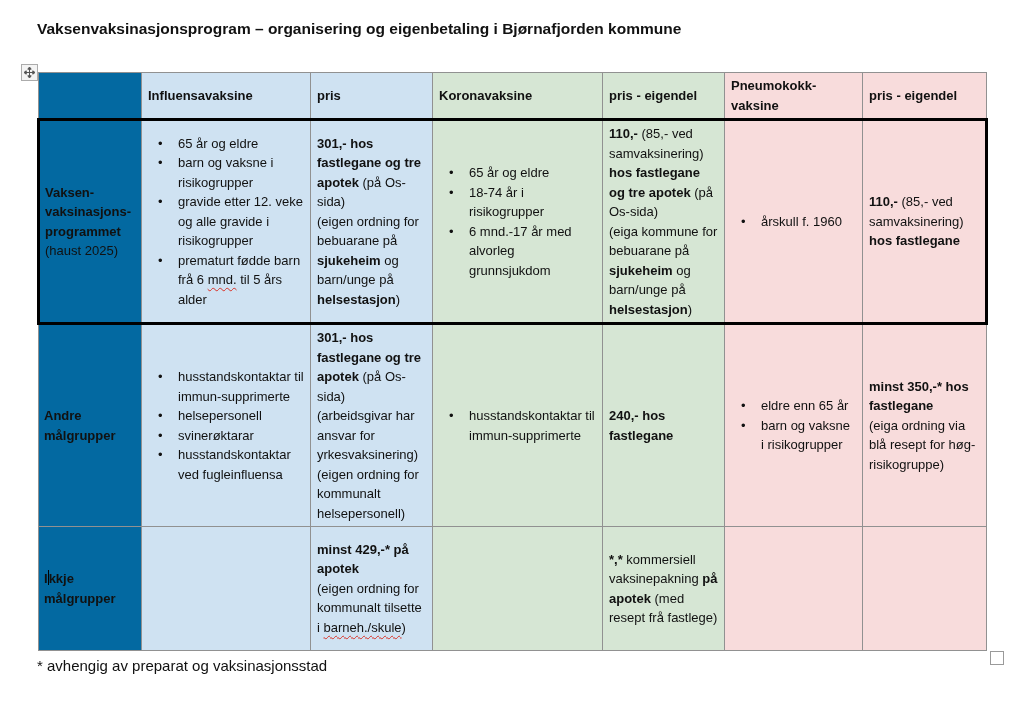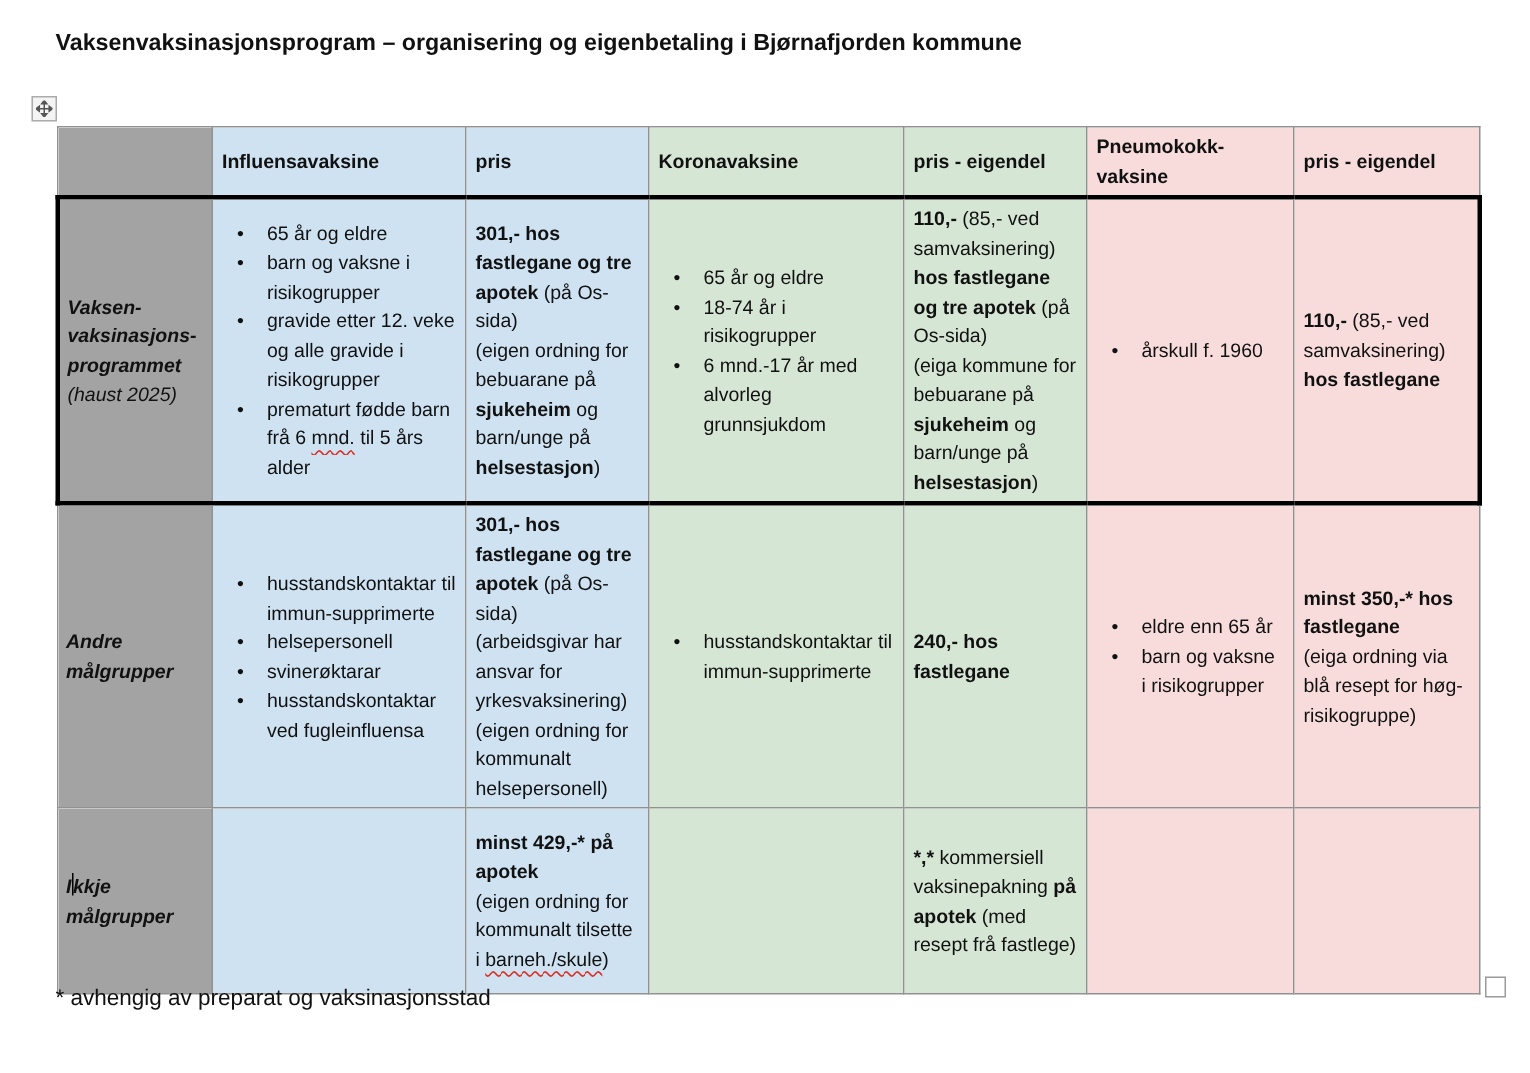--- a/index.html
+++ b/index.html
@@ -11,27 +11,27 @@
     font-family:"Liberation Sans", sans-serif; color:var(--text);}
   .page{position:relative; width:871px; height:715px; background:#fff;}
 
   .title{position:absolute; left:37px; top:20px; font-size:15.5px; font-weight:bold; white-space:nowrap;}
 
   .move-handle{position:absolute; left:21px; top:64px; width:17px; height:17px;
     background:#f4f4f4; border:1px solid #ababab; display:flex; align-items:center; justify-content:center;}
   .resize-handle{position:absolute; left:990px; top:651px; width:14px; height:14px;
     background:#ffffff; border:1px solid #9a9a9a;}
 
-  .tbl-wrap{position:absolute; left:37px; top:84px;}
+  .tbl-wrap{position:absolute; left:37px; top:72px;}
   table{border-collapse:collapse; table-layout:fixed; width:948px;}
   th,td{border:1px solid var(--border); padding:3px 6px; vertical-align:middle;
     font-size:13px; line-height:1.5; text-align:left; font-weight:normal; overflow:hidden;}
   thead tr{height:41px;}
   th{font-weight:bold;}
-  .tone-none{background:#a3a3a3;font-style:italic;}
+  .tone-none{background:#0369a1;}
   .tone-blue{background:var(--blue);}
   .tone-green{background:var(--green);}
   .tone-pink{background:var(--pink);}
   tr.hl td{border-top:3px solid var(--hl); border-bottom:3px solid var(--hl);}
   tr.hl td:first-child{border-left:3px solid var(--hl);}
   tr.hl td:last-child{border-right:3px solid var(--hl);}
   td.label-cell{padding-left:5px; padding-right:3px;}
   .b{font-weight:bold;}
   .wavy{text-decoration:underline; text-decoration-style:wavy; text-decoration-color:var(--squiggle);
     text-decoration-thickness:1px; text-underline-offset:3px;margin-top:22px;}

